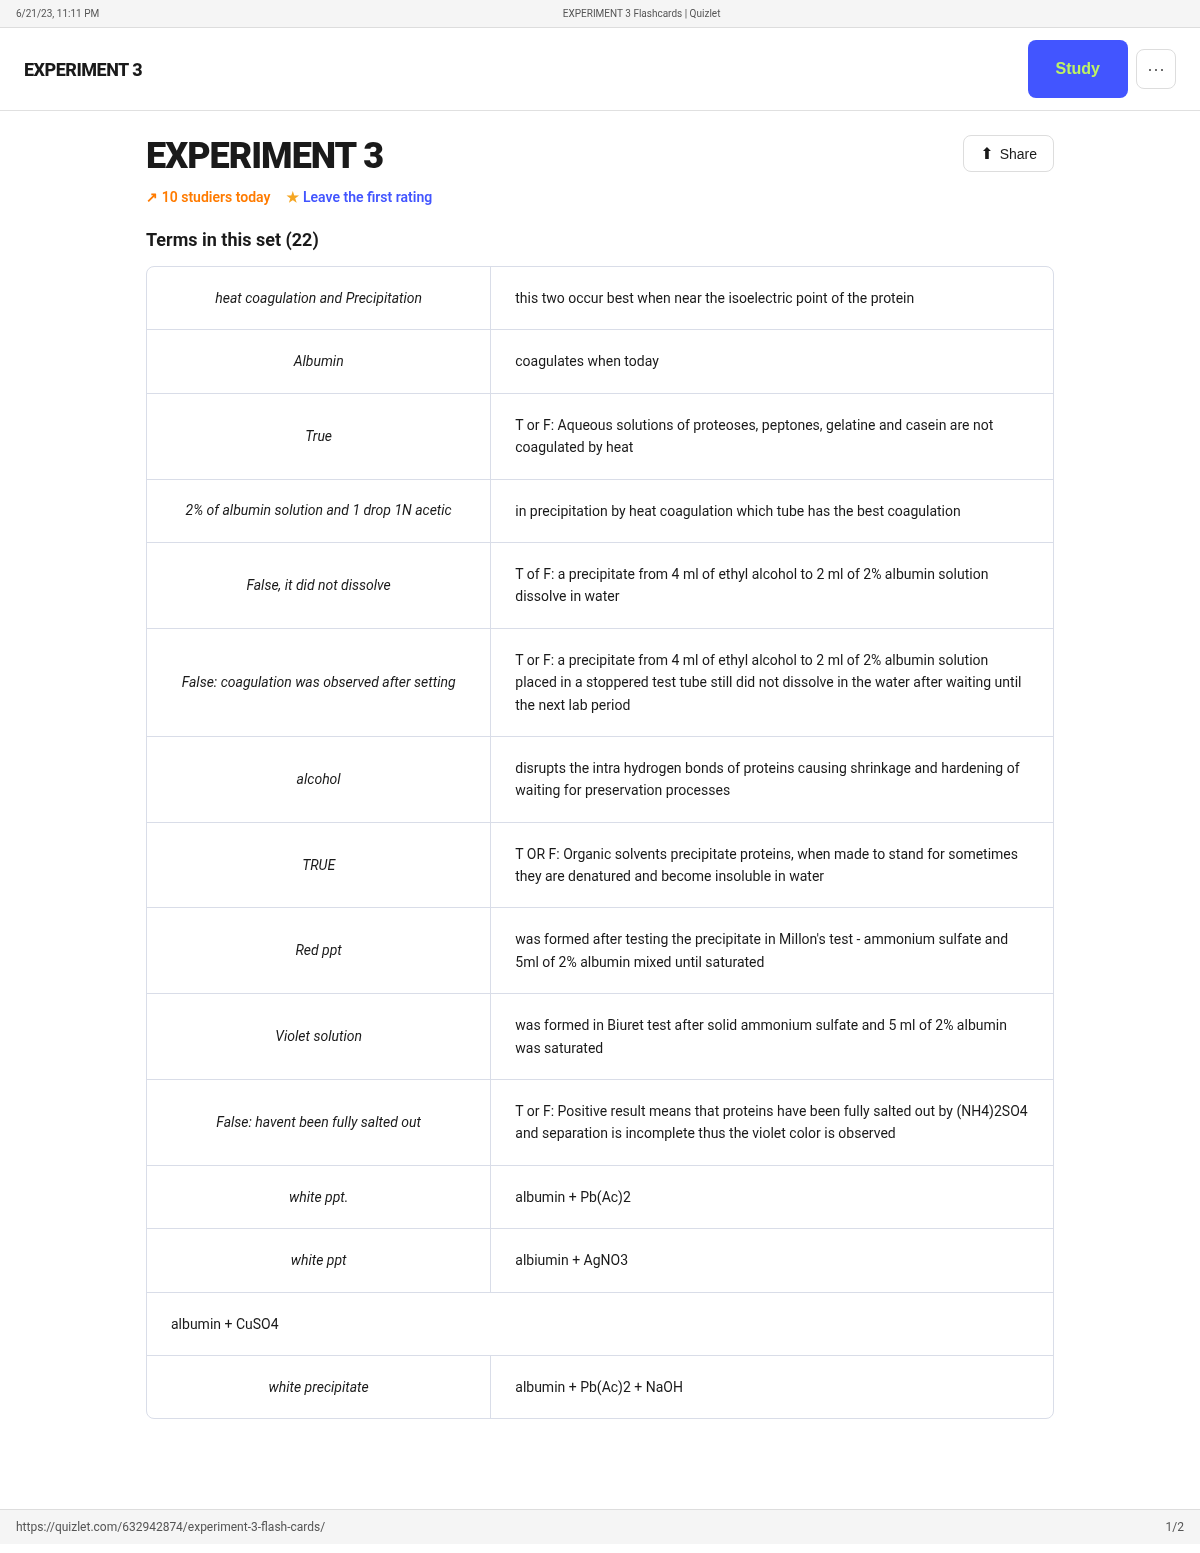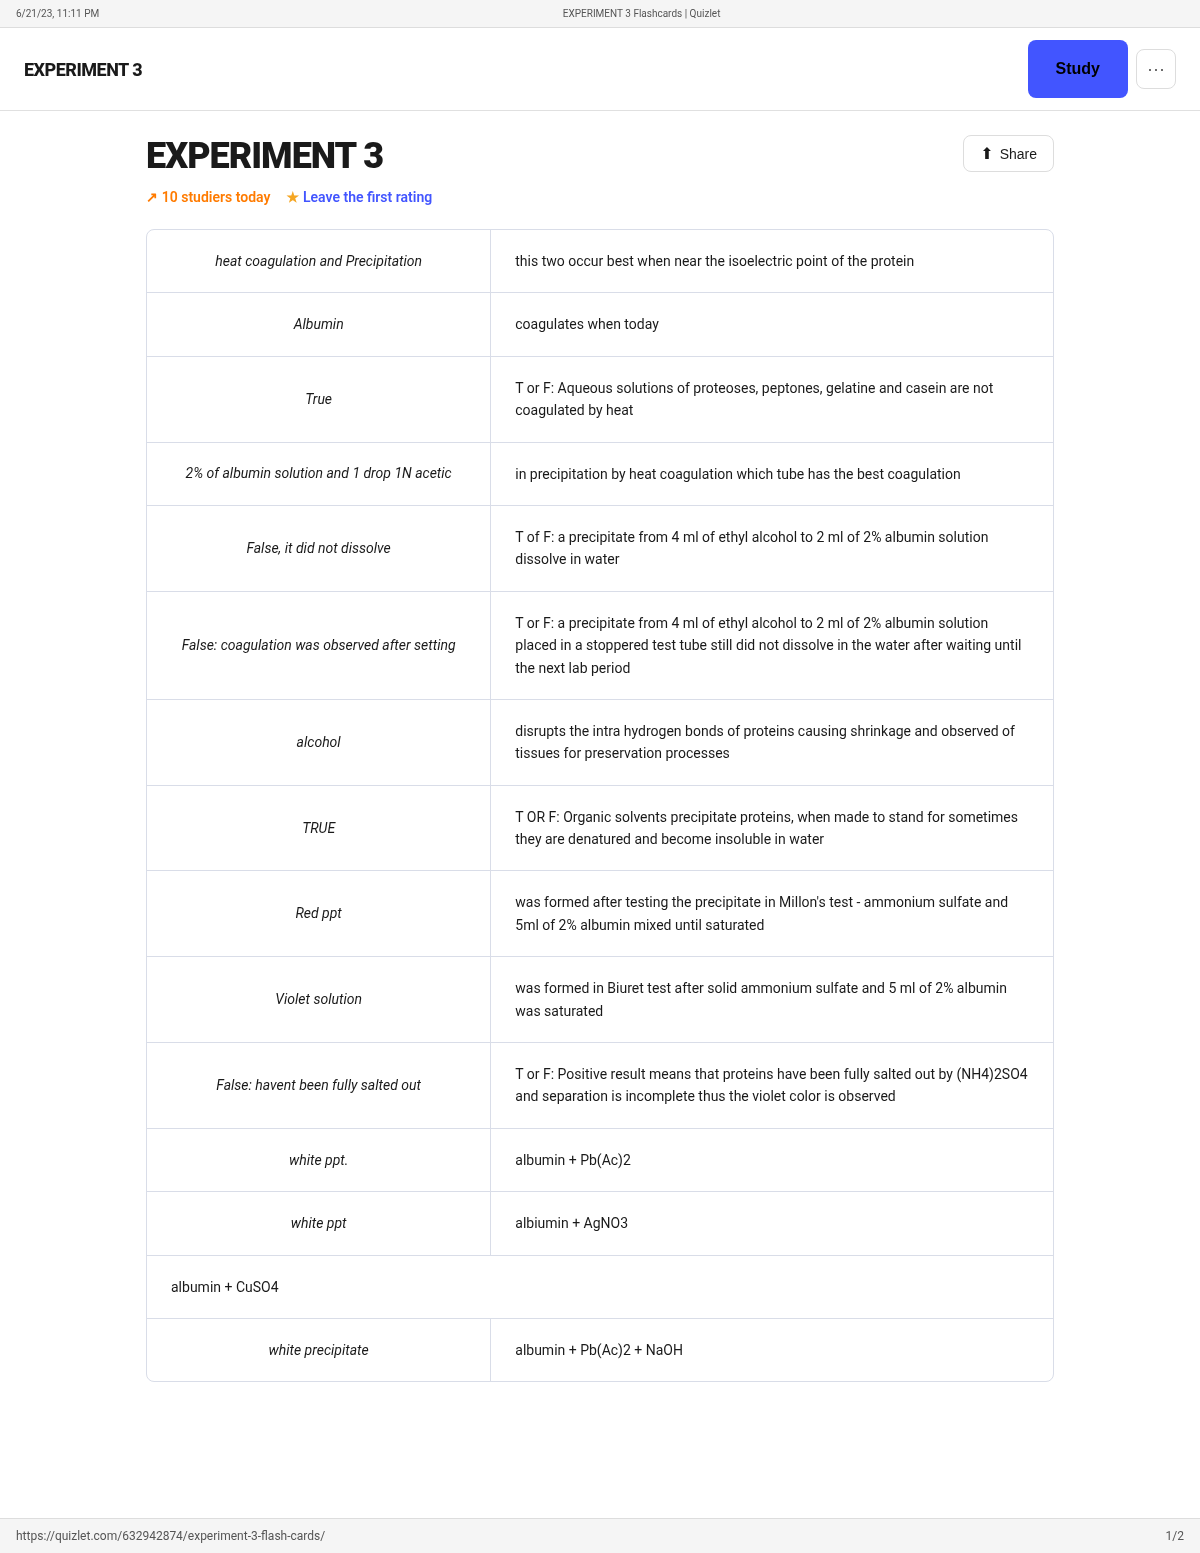--- a/index.html
+++ b/index.html
@@ -41,21 +41,21 @@
       color: #1a1a1a;
       letter-spacing: -0.5px;
     }
     .header-right {
       display: flex;
       align-items: center;
       gap: 8px;
     }
     .study-button {
       background: #4255ff;
-      color: #000000;
+      color: #bef264;
       border: none;
       border-radius: 8px;
       padding: 20px 28px;
       font-size: 16px;
       font-weight: 600;
       cursor: pointer;
     }
     .icon-button {
       width: 40px;
       height: 40px;
@@ -183,21 +183,21 @@
       display: flex;
       align-items: center;
       justify-content: space-between;
       padding: 10px 16px;
       background: #f5f5f5;
       border-top: 1px solid #ddd;
       font-size: 12px;
       color: #555;
       margin-top: auto;
       position: fixed;
-      bottom: 0;
+      bottom: 9px;
       left: 0;
       right: 0;
     }
   </style>
 </head>
 <body>
 
 <div class="browser-bar">
   <span>6/21/23, 11:11 PM</span>
   <span class="browser-bar-center">EXPERIMENT 3 Flashcards | Quizlet</span>
@@ -228,20 +228,21 @@
     <span class="studiers-badge">
       <span>↗</span>
       <span>10 studiers today</span>
     </span>
     <span class="rating-badge">
       <span class="star-icon">★</span>
       <span>Leave the first rating</span>
     </span>
   </div>
 
+  <h2 class="terms-heading">Terms in this set (22)</h2>
 
   <div class="flashcard-table" id="flashcard-container">
   <div class="flashcard-row">
         <div class="flashcard-term">heat coagulation and Precipitation</div>
         <div class="flashcard-definition">this two occur best when near the isoelectric point of the protein</div>
       </div>
       <div class="flashcard-row">
         <div class="flashcard-term">Albumin</div>
         <div class="flashcard-definition">coagulates when today</div>
       </div>
@@ -256,21 +257,21 @@
       <div class="flashcard-row">
         <div class="flashcard-term">False, it did not dissolve</div>
         <div class="flashcard-definition">T of F: a precipitate from 4 ml of ethyl alcohol to 2 ml of 2% albumin solution dissolve in water</div>
       </div>
       <div class="flashcard-row">
         <div class="flashcard-term">False: coagulation was observed after setting</div>
         <div class="flashcard-definition">T or F: a precipitate from 4 ml of ethyl alcohol to 2 ml of 2% albumin solution placed in a stoppered test tube still did not dissolve in the water after waiting until the next lab period</div>
       </div>
       <div class="flashcard-row">
         <div class="flashcard-term">alcohol</div>
-        <div class="flashcard-definition">disrupts the intra hydrogen bonds of proteins causing shrinkage and observed of tissues for preservation processes</div>
+        <div class="flashcard-definition">disrupts the intra hydrogen bonds of proteins causing shrinkage and hardening of waiting for preservation processes</div>
       </div>
       <div class="flashcard-row">
         <div class="flashcard-term">TRUE</div>
         <div class="flashcard-definition">T OR F: Organic solvents precipitate proteins, when made to stand for sometimes they are denatured and become insoluble in water</div>
       </div>
       <div class="flashcard-row">
         <div class="flashcard-term">Red ppt</div>
         <div class="flashcard-definition">was formed after testing the precipitate in Millon's test - ammonium sulfate and 5ml of 2% albumin mixed until saturated</div>
       </div>
       <div class="flashcard-row">

